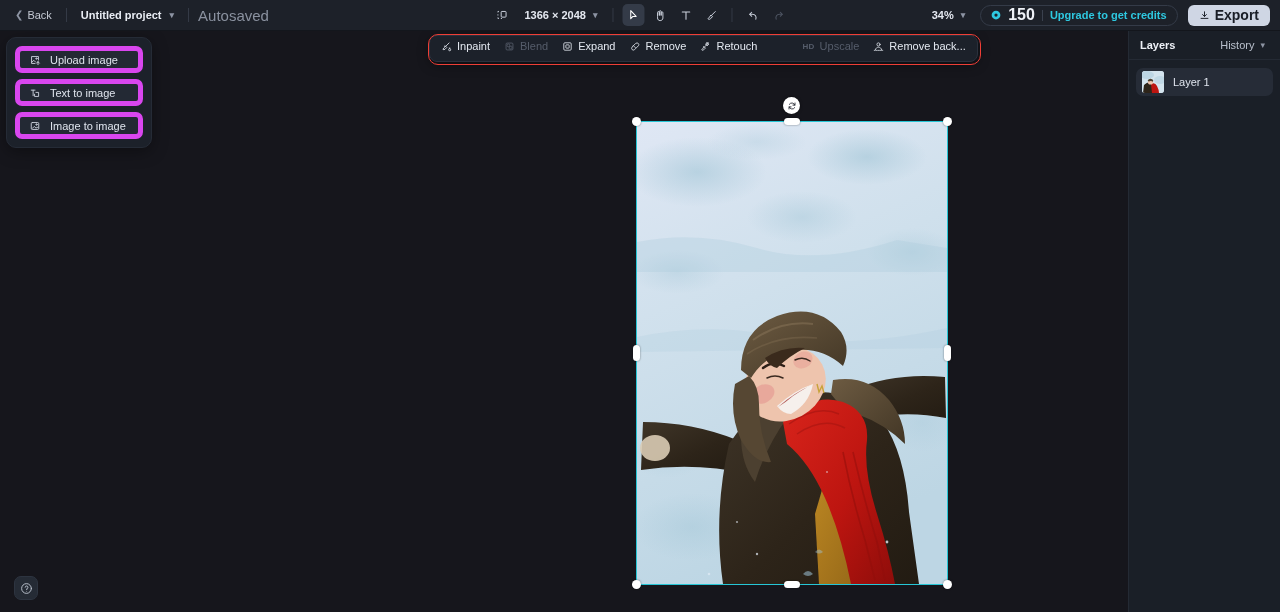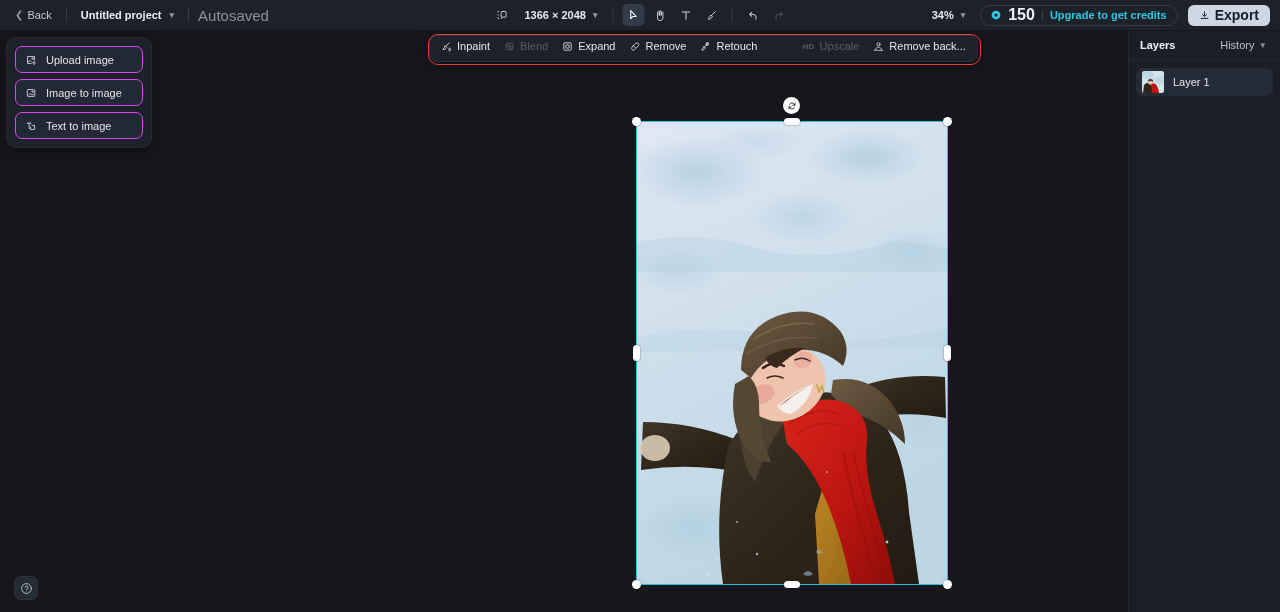--- a/index.html
+++ b/index.html
@@ -86,21 +86,21 @@
     box-shadow: 0 4px 16px rgba(0,0,0,.35);
   }
   .create-head {
     height: 28px; display: flex; align-items: center; gap: 8px;
     padding: 0 12px; border-bottom: 1px solid #262c37;
   }
   .create-title { color: #edf0f6; font-size: 11px; font-weight: bold; }
   .create-body { padding: 8px; display: flex; flex-direction: column; gap: 6px; }
   .create-item {
     height: 27px; display: flex; align-items: center; gap: 9px;
-    padding: 0 9px; border: 1px solid #d946ef; border-radius: 7px;
+    padding: 0 9px; border: 5px solid #d946ef; border-radius: 7px;
     background: #232934; color: #dfe4ed; font-size: 11px; cursor: pointer;
   }
 
   
   .edit-toolbar {
     position: absolute; left: 429px; top: 35px;
     height: 27px;
     background: #1c212a;
     border: 1px solid #2a313d; border-radius: 8px;
     display: flex; padding: 0 4px;
@@ -414,36 +414,36 @@
           <circle cx="9.9" cy="6.1" r=".9"></circle>
           <path d="M12 10v4.2M10.2 12.2 12 10.2l1.8 2"></path>
         </svg>
       </span>
       <span>Upload image</span>
     </div>
 
     <div class="create-item">
       <span>
         <svg width="12" height="12" viewBox="0 0 16 16" fill="none" stroke="#cfd5e0" stroke-width="1.2" stroke-linecap="round" stroke-linejoin="round">
+          <path d="M3 4.2h5M5.5 4.2v7.4"></path>
+          <path d="M9.2 7.2h3.6v5.4H7.4v-3"></path>
+        </svg>
+      </span>
+      <span>Text to image</span>
+    </div>
+
+    <div class="create-item">
+      <span>
+        <svg width="12" height="12" viewBox="0 0 16 16" fill="none" stroke="#cfd5e0" stroke-width="1.2" stroke-linecap="round" stroke-linejoin="round">
           <rect x="3" y="3.4" width="10" height="9.2" rx="1.4"></rect>
           <path d="M4.4 11.2 7 8.6l2.4 2.3 1.6-1.5 1 1"></path>
           <circle cx="10" cy="6.1" r=".9"></circle>
         </svg>
       </span>
       <span>Image to image</span>
-    </div>
-
-    <div class="create-item">
-      <span>
-        <svg width="12" height="12" viewBox="0 0 16 16" fill="none" stroke="#cfd5e0" stroke-width="1.2" stroke-linecap="round" stroke-linejoin="round">
-          <path d="M3 4.2h5M5.5 4.2v7.4"></path>
-          <path d="M9.2 7.2h3.6v5.4H7.4v-3"></path>
-        </svg>
-      </span>
-      <span>Text to image</span>
     </div>
 
   </div>
 </div>
 
 <div class="edit-toolbar">
 
   <div class="et-item">
     <span>
       <svg width="11" height="11" viewBox="0 0 16 16" fill="none" stroke="#e3e8f0" stroke-width="1.2" stroke-linecap="round" stroke-linejoin="round">

